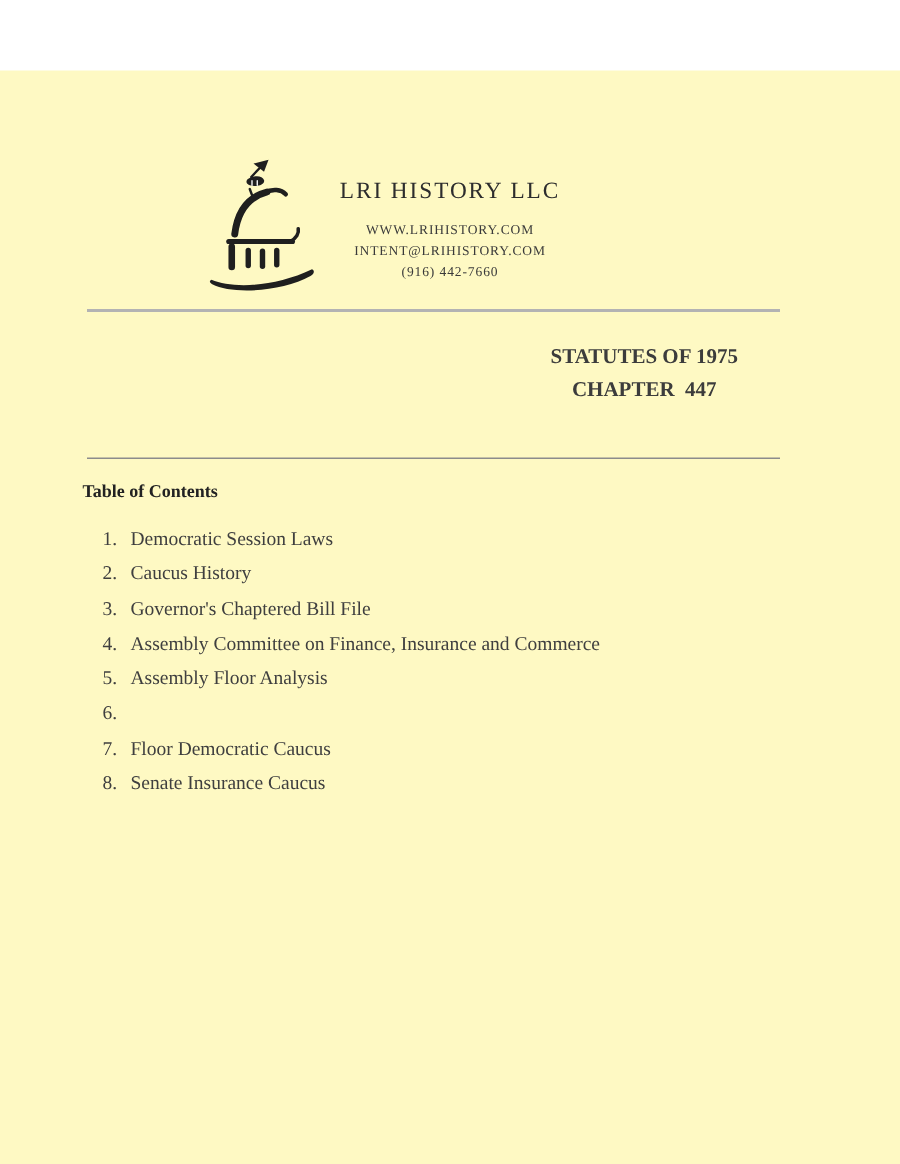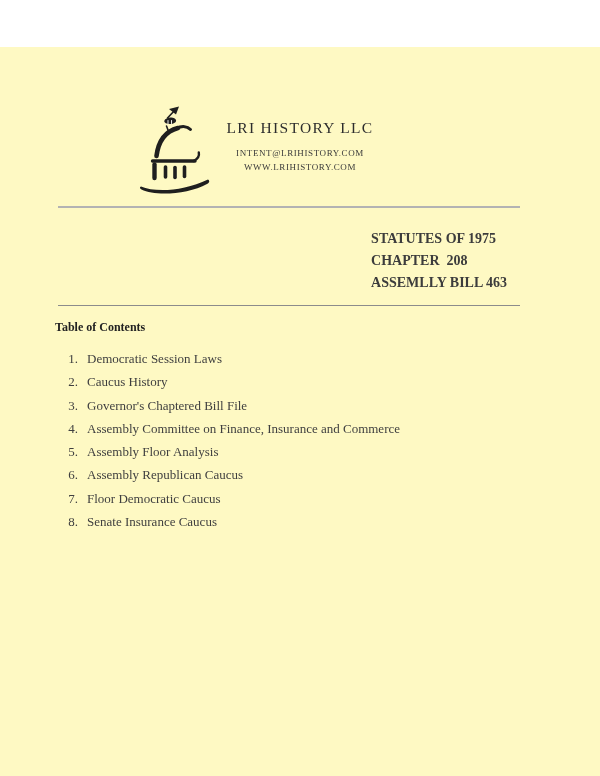--- a/index.html
+++ b/index.html
@@ -53,22 +53,22 @@
     left: 58px;
     right: 80px;
   }
   .rule-top    { top: 159px; height: 2px; background: #b3b3b3; }
   .rule-bottom { top: 258px; height: 1px; background: #8c8c8c; }
 
   
   .bill-block {
     position: absolute;
     top: 181px;
-    right: 93px;
-    text-align: left;
+    right: 108px;
+    text-align: center;
   }
   .bill-line {
     font-size: 14px;
     font-weight: bold;
     line-height: 22px;
     color: #3c3c3c;
     white-space: pre; 
   }
 
   
@@ -129,30 +129,30 @@
       <path d="M27.5,61 L27.5,71" stroke-width="3.6"></path>
       <path d="M37,61.5 L37,71.5" stroke-width="3.6"></path>
       <path d="M46.5,61 L46.5,70.5" stroke-width="3.6"></path>
 
       <path d="M3,80.5 C17,86.5 45,85.5 70,73.5 C72,74.5 71.5,76.5 69,78 C50,88.5 17,90.5 3.5,83.5 C1.5,82.3 1.5,81.2 3,80.5 Z" fill="#1f1f1f" stroke="none"></path>
     </g>
   </svg>
 
   <div class="company-block">
     <div class="company-name">LRI HISTORY LLC</div>
+    <div class="contact-line">WWW.LRIHISTORY.COM</div>
     <div class="contact-line">INTENT@LRIHISTORY.COM</div>
-    <div class="contact-line">WWW.LRIHISTORY.COM</div>
+    <div class="contact-line">(916) 442-7660</div>
   </div>
 
   <div class="rule rule-top"></div>
 
   <div class="bill-block">
     <div class="bill-line">STATUTES OF 1975</div>
-    <div class="bill-line">CHAPTER  208</div>
-    <div class="bill-line">ASSEMLLY BILL 463</div>
+    <div class="bill-line">CHAPTER  447</div>
   </div>
 
   <div class="rule rule-bottom"></div>
 
   <div class="toc-heading">Table of Contents</div>
 
   <div class="toc-list">
     <div class="toc-row">
       <span class="toc-num">1.</span>
       <span class="toc-label">Democratic Session Laws</span>
@@ -168,21 +168,20 @@
     <div class="toc-row">
       <span class="toc-num">4.</span>
       <span class="toc-label">Assembly Committee on Finance, Insurance and Commerce</span>
     </div>
     <div class="toc-row">
       <span class="toc-num">5.</span>
       <span class="toc-label">Assembly Floor Analysis</span>
     </div>
     <div class="toc-row">
       <span class="toc-num">6.</span>
-      <span class="toc-label">Assembly Republican Caucus</span>
     </div>
     <div class="toc-row">
       <span class="toc-num">7.</span>
       <span class="toc-label">Floor Democratic Caucus</span>
     </div>
     <div class="toc-row">
       <span class="toc-num">8.</span>
       <span class="toc-label">Senate Insurance Caucus</span>
     </div>
   </div>

